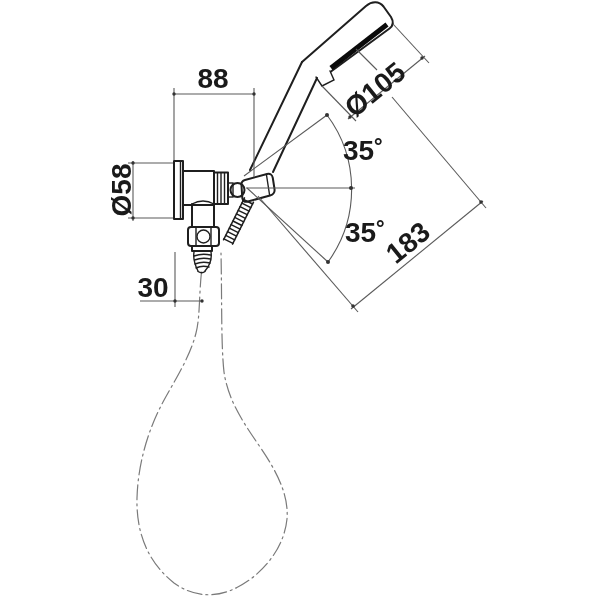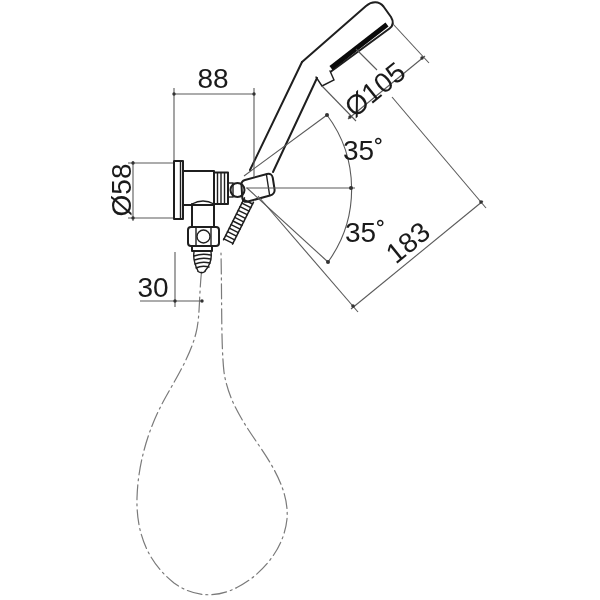--- a/index.html
+++ b/index.html
@@ -1,16 +1,16 @@
 <!DOCTYPE html>
 <html><head>
 <meta charset="utf-8">
 <style>
   html,body{margin:0;padding:0;background:#ffffff;}
-  #stage{width:600px;height:600px;position:relative;background:#ffffff;overflow:hidden;}
+  #stage{width:600px;height:600px;position:relative;background:#ffffff;overflow:hidden;font-weight:bold;}
   svg text{font-family:"Liberation Sans","DejaVu Sans",sans-serif;fill:#1a1a1a;}
   .obj{stroke:#1f1f1f;stroke-width:2;fill:none;stroke-linejoin:round;stroke-linecap:round;}
   .obj-thin{stroke:#1f1f1f;stroke-width:1.4;fill:none;stroke-linecap:round;}
   .face{stroke:#0a0a0a;stroke-width:5;fill:none;stroke-linecap:butt;}
   .dim{stroke:#5a5a5a;stroke-width:1.1;fill:none;}
   .dot{fill:#333;stroke:none;}
   .hose{stroke:#7a7a7a;stroke-width:1.2;fill:none;stroke-dasharray:15 4 2 4;stroke-linecap:round;}
   .dimtext{font-size:28px;}
 </style>
 </head>

